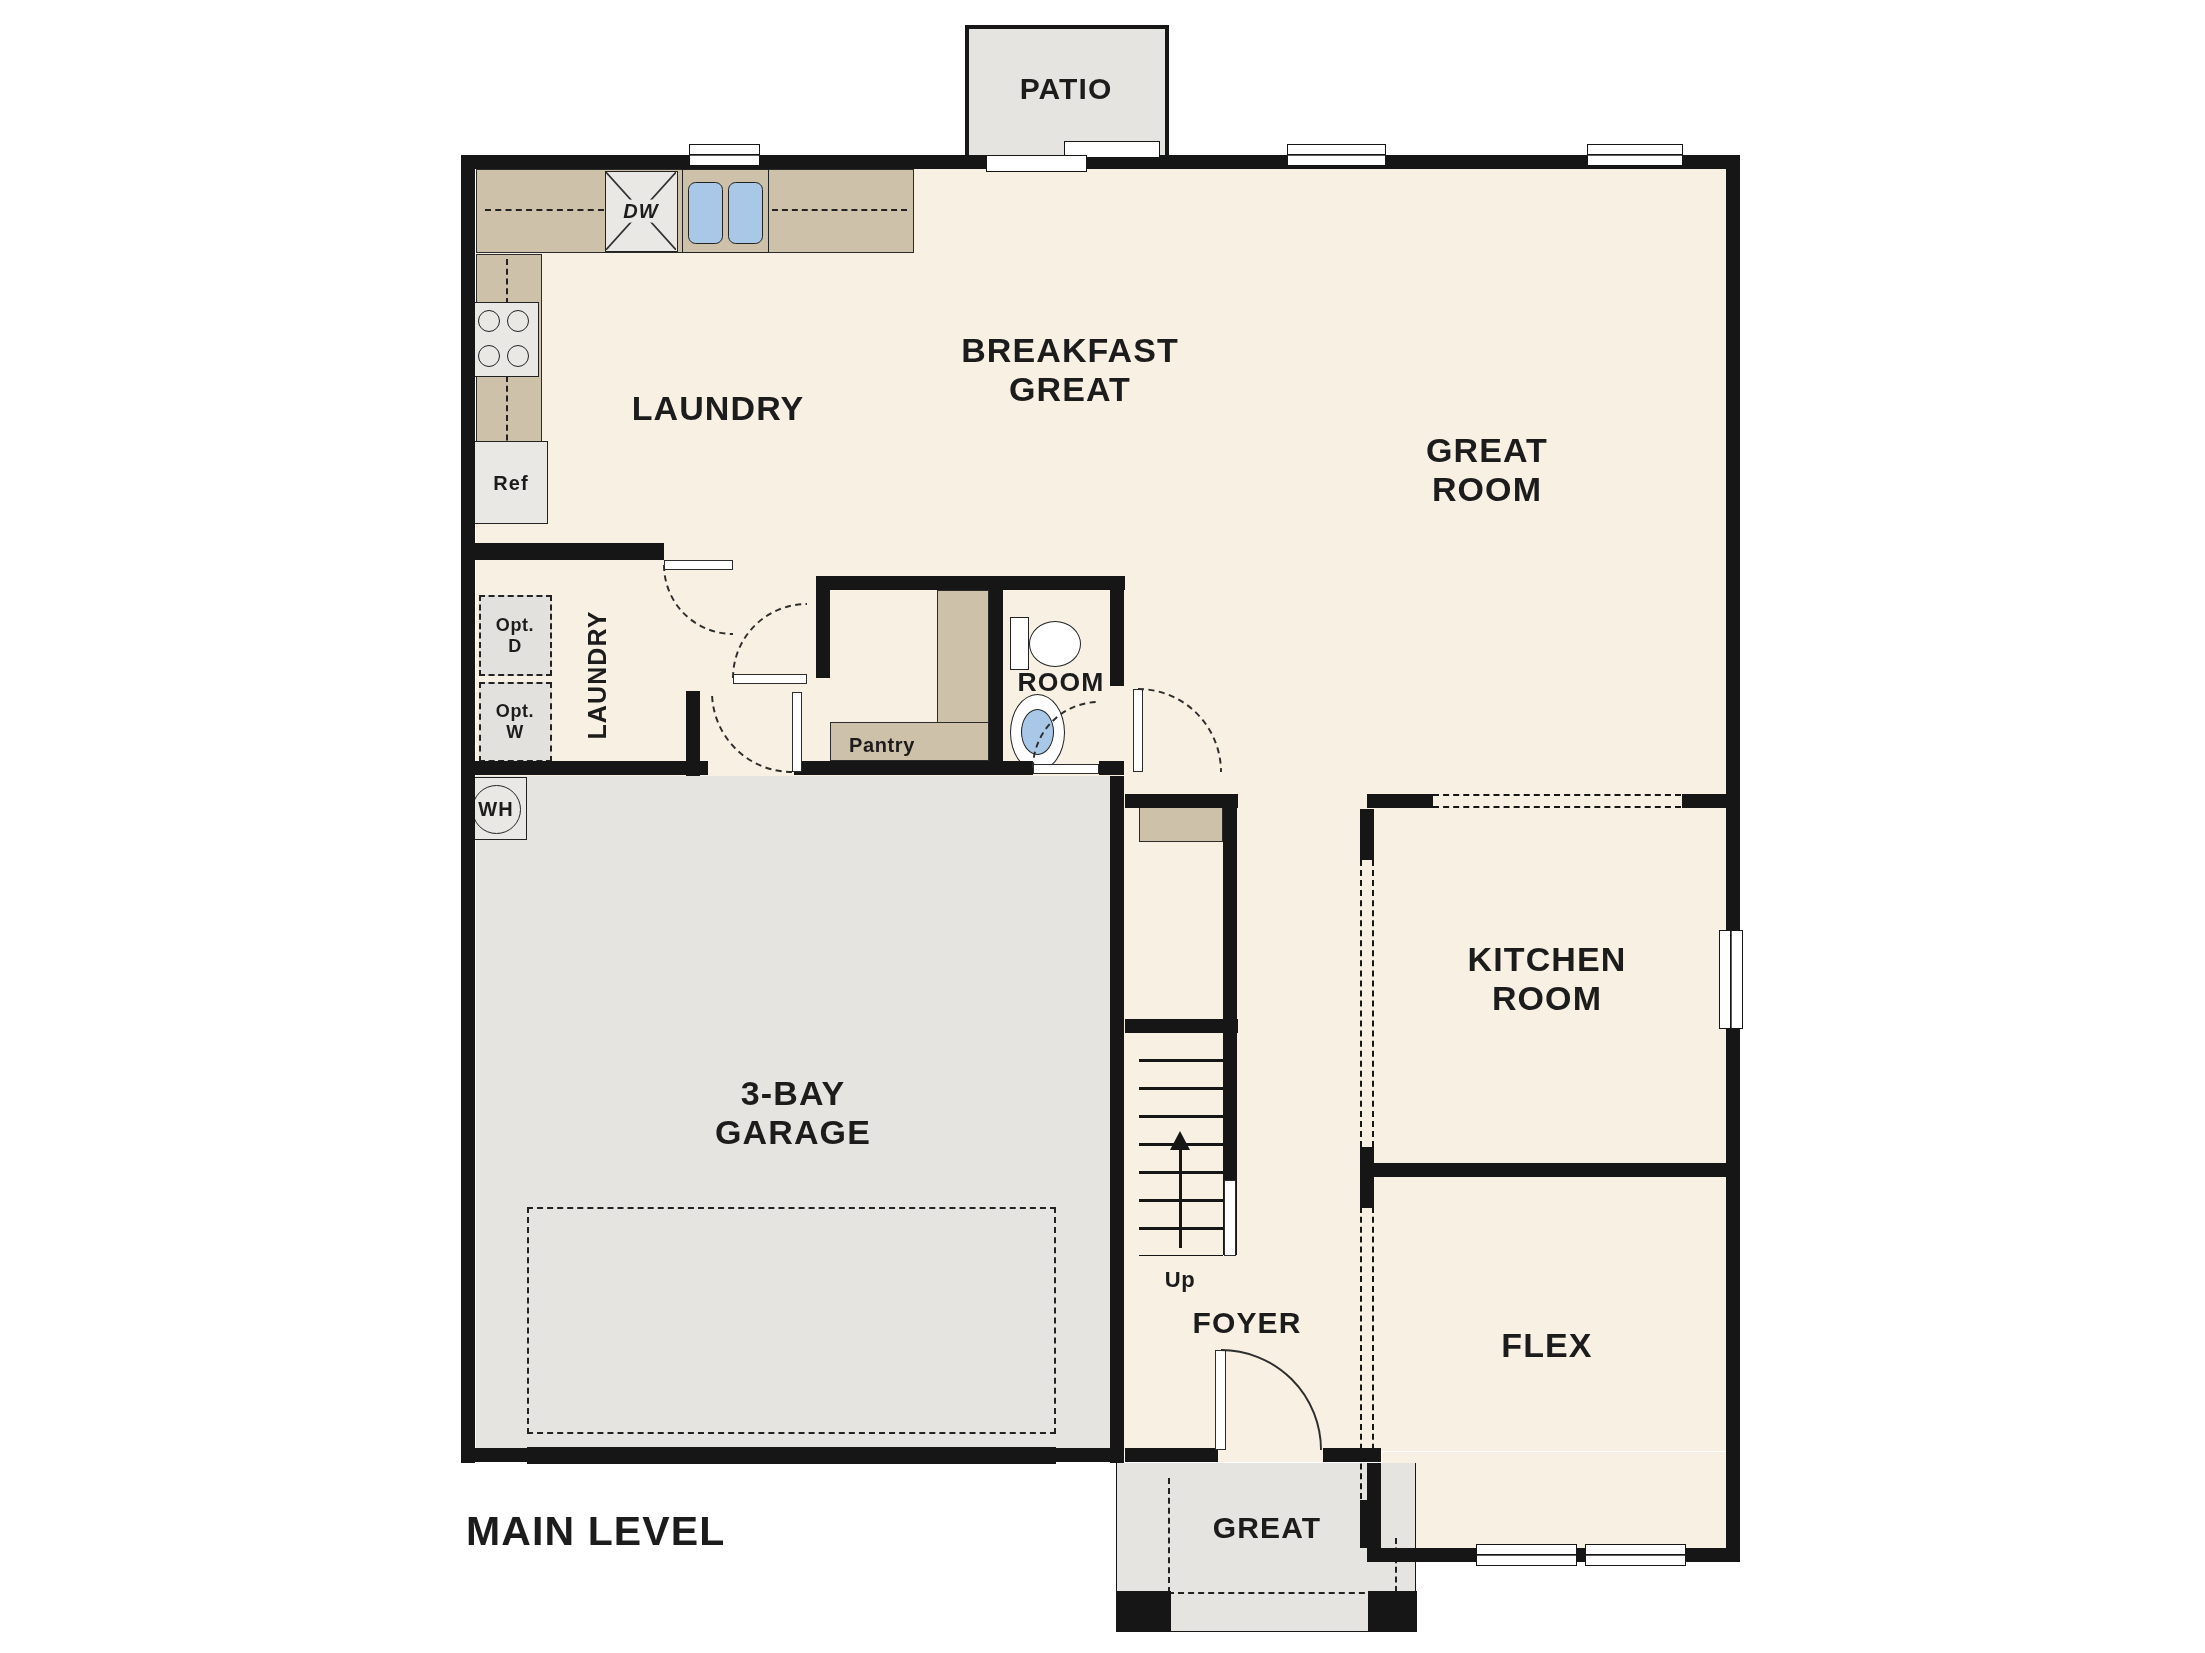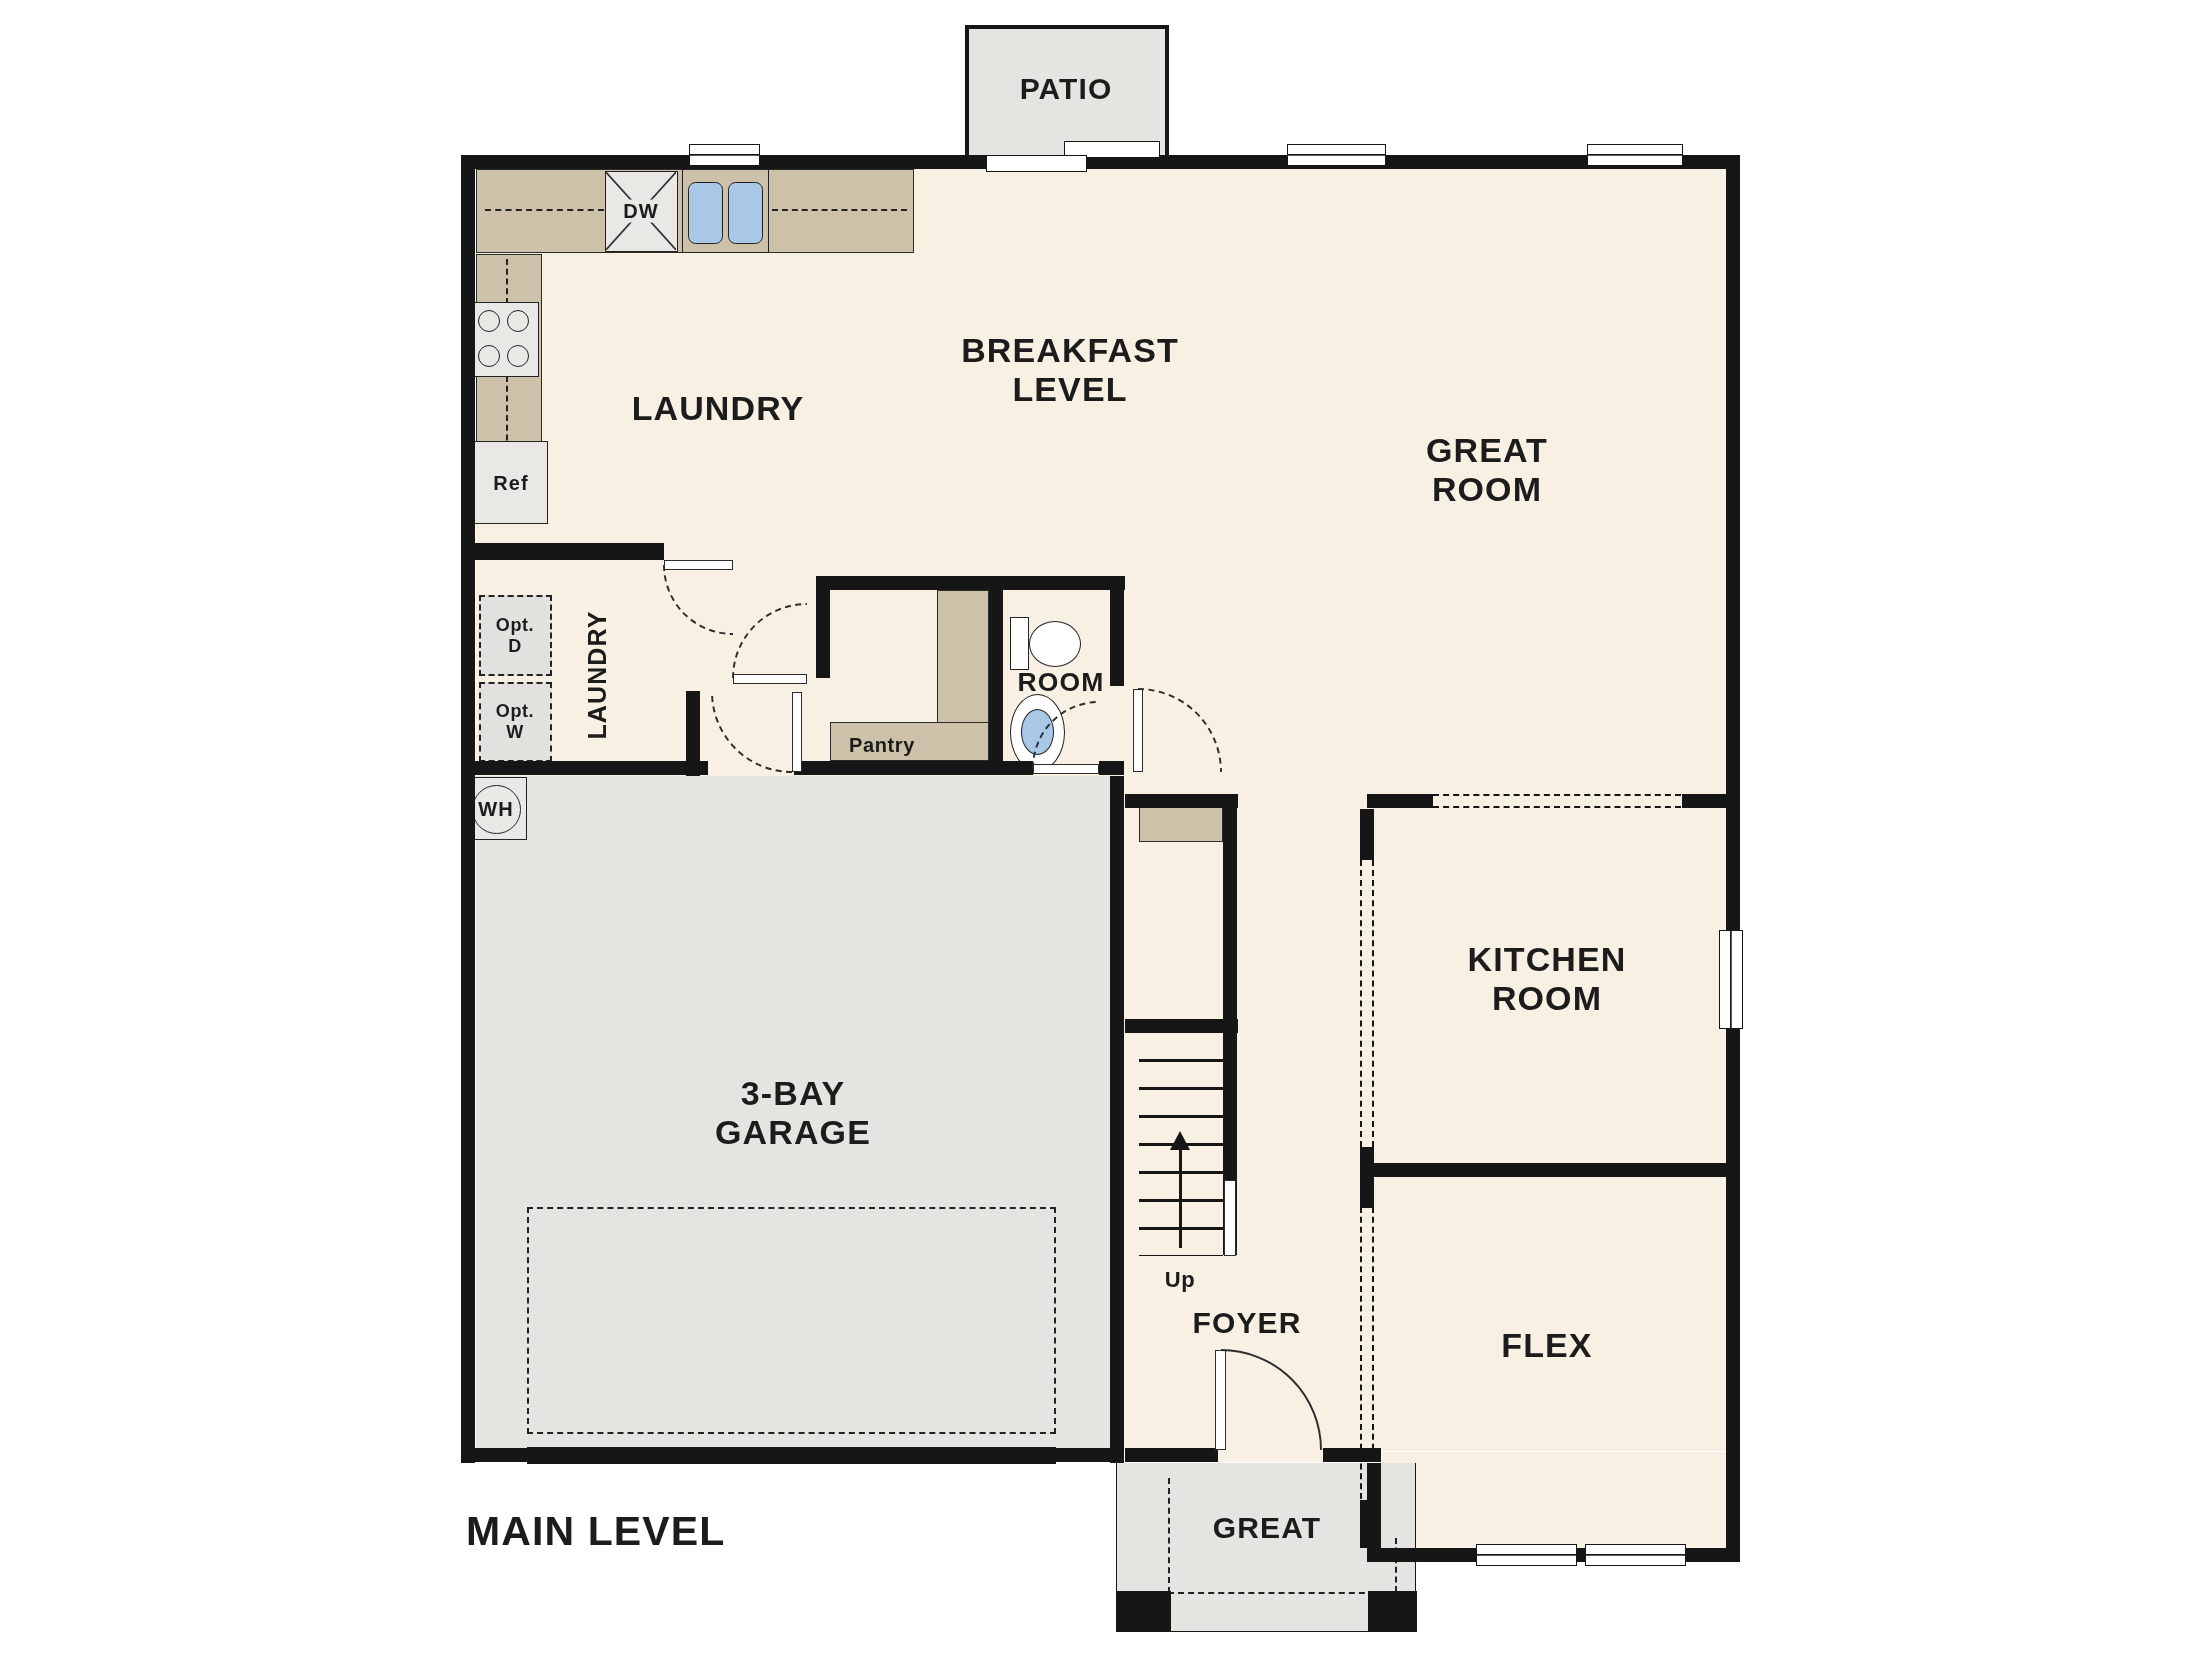--- a/index.html
+++ b/index.html
@@ -45,21 +45,21 @@
 
 <div class="dash-t" style="left:485px;top:209px;width:119px;"></div>
 <div class="dash-t" style="left:772px;top:209px;width:135px;"></div>
 <div class="dash-l" style="left:506px;top:259px;height:201px;"></div>
 
 <div class="gray" style="left:605px;top:171px;width:73px;height:81px;">
   <svg width="70" height="78" viewBox="0 0 127 141" style="position:absolute;left:0;top:0;">
       <path d="M0,0 L127,141 M127,0 L0,141" stroke="#333" stroke-width="3" fill="none"></path>
     </svg>
 </div>
-<div class="lbl" style="left:641px;top:211px;font-size:20px;background:#e9e8e5;padding:0 2.2px;">DW</div>
+<div class="lbl" style="left:641px;top:211px;font-size:20px;background:#e9e8e5;padding:0 2.2px;font-style:italic;">DW</div>
 
 <div class="tan" style="left:682px;top:169px;width:87px;height:84px;border:1.7px solid #222;"></div>
 <div class="abs" style="left:688px;top:182px;width:35px;height:62px;background:#a9c8e8;border:1.7px solid #222;border-radius:7.7px;"></div>
 <div class="abs" style="left:728px;top:182px;width:35px;height:62px;background:#a9c8e8;border:1.7px solid #222;border-radius:7.7px;"></div>
 
 <div class="gray" style="left:471px;top:302px;width:68px;height:75px;">
   <div class="burner" style="left:5.5px;top:6.6px;"></div>
   <div class="burner" style="left:35px;top:6.6px;"></div>
   <div class="burner" style="left:5.5px;top:42px;"></div>
   <div class="burner" style="left:35px;top:42px;"></div>
@@ -166,21 +166,21 @@
     <path d="M0,0 A150,150 0 0 1 150,150"></path>
   </svg>
 
 <div class="leaf" style="left:1215px;top:1350px;width:11px;height:100px;"></div>
 <svg class="arc solid" style="left:1221px;top:1350px;" width="100" height="100" viewBox="0 0 182 182">
     <path d="M0,0 A182,182 0 0 1 182,182"></path>
   </svg>
 
 <div class="lbl" style="left:1066px;top:89px;font-size:30px;">PATIO</div>
 <div class="lbl" style="left:1070px;top:370px;font-size:34px;">BREAKFAST
-LEVEL</div>
+GREAT</div>
 <div class="lbl" style="left:718px;top:408px;font-size:34px;">LAUNDRY</div>
 <div class="lbl" style="left:1487px;top:470px;font-size:34px;">GREAT
 ROOM</div>
 <div class="lbl" style="left:597px;top:675px;font-size:25px;transform:translate(-50%,-50%) rotate(-90deg);">LAUNDRY</div>
 <div class="lbl" style="left:882px;top:745px;font-size:20px;letter-spacing:0.6px;">Pantry</div>
 <div class="lbl" style="left:1061px;top:682px;font-size:26.5px;">ROOM</div>
 <div class="lbl" style="left:1547px;top:979px;font-size:34px;">KITCHEN
 ROOM</div>
 <div class="lbl" style="left:793px;top:1113px;font-size:34px;">3-BAY
 GARAGE</div>

